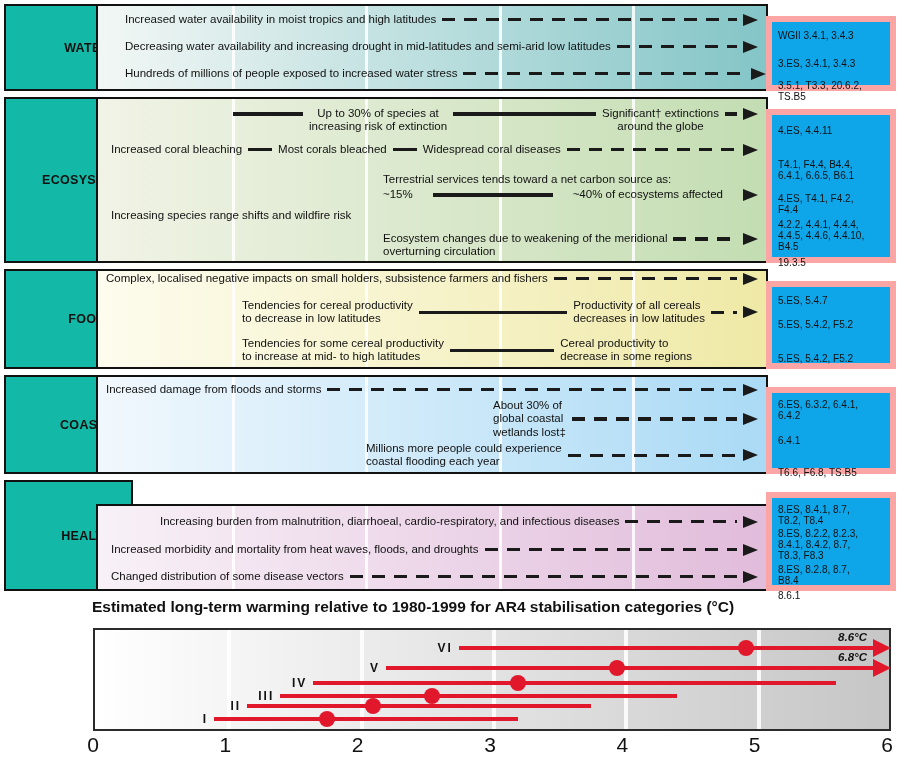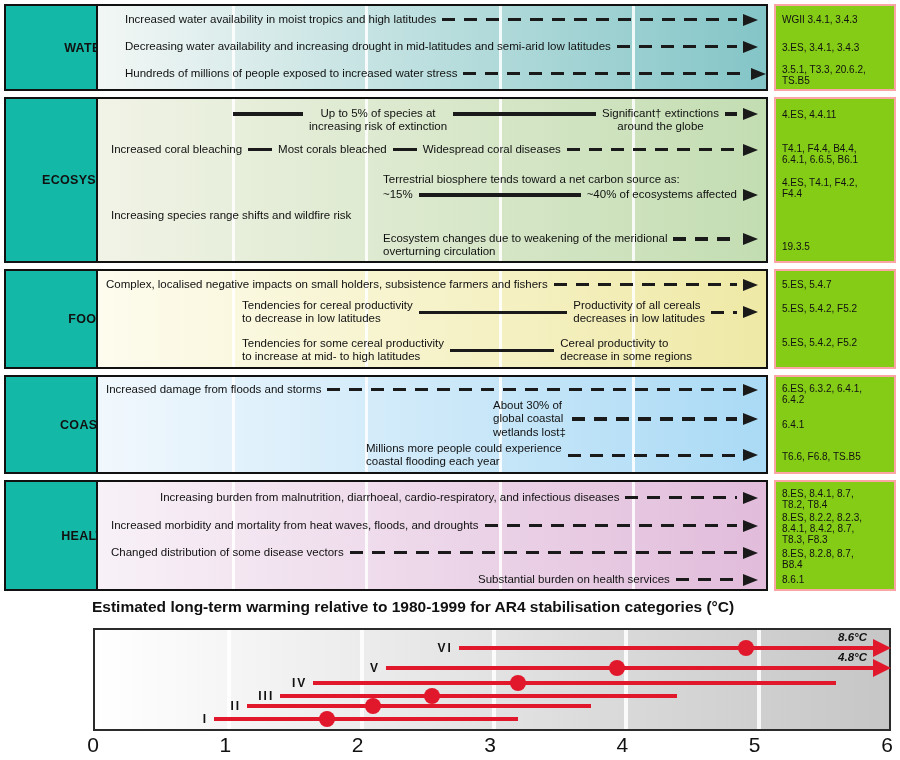--- a/index.html
+++ b/index.html
@@ -6,21 +6,21 @@
   #canvas{position:relative;width:900px;height:760px;background:#fff;
           font-family:"Liberation Sans","DejaVu Sans",sans-serif;color:#111;overflow:hidden;}
 
   
   .panel{position:absolute;left:4px;width:892px;}
   .label-box{position:absolute;left:0;top:0;bottom:0;width:88px;background:#14b8a6;
              border:2px solid #111;display:flex;align-items:center;justify-content:center;
              font-weight:bold;font-size:12.5px;letter-spacing:.3px;padding-left:37px;}
   .panel-main{position:absolute;left:92px;top:0;bottom:0;width:668px;border:2px solid #111;overflow:hidden;}
   .gridline{position:absolute;top:0;bottom:0;width:3px;background:rgba(255,255,255,.85);z-index:0;}
-  .refs-box{position:absolute;right:0;top:0;bottom:0;width:118px;background:#84cc16;border:2px solid #fca5a5;}
+  .refs-box{position:absolute;right:0;top:12px;bottom:0;width:118px;background:#0ea5e9;border:6px solid #fca5a5;}
   .ref{position:absolute;left:6px;right:2px;font-size:10px;line-height:1.12;white-space:pre-line;}
 
   .row{position:absolute;display:flex;align-items:center;gap:6px;z-index:1;}
   .row.topalign{align-items:flex-start;}
   .txt{font-size:11.5px;line-height:1.16;}
   .nowrap{white-space:nowrap;}
   .pre{white-space:pre-line;}
   .ctr{text-align:center;}
   .ln{height:3.5px;background:#1a1a1a;flex:none;}
   .grow{flex:1 1 auto;}
@@ -86,40 +86,40 @@
     </div>
   </div>
 
   <div class="panel" style="top:97px;height:166px">
     <div class="label-box">
         <span>ECOSYSTEMS</span>
       </div>
     <div class="panel-main" style="background: linear-gradient(90deg, rgb(241, 243, 230), rgb(195, 221, 178));">
       <div class="row topalign" style="top:8px;left:135px;right:8px">
         <div class="ln" style="width:70px"></div>
-        <span class="txt pre ctr">Up to 5% of species at
+        <span class="txt pre ctr">Up to 30% of species at
 increasing risk of extinction</span>
         <div class="ln grow"></div>
         <span class="txt pre ctr">Significant† extinctions
 around the globe</span>
         <div class="ln" style="width:12px"></div>
         <div class="ah"></div>
       </div>
       <div class="row" style="top:44px;left:13px;right:8px">
         <span class="txt nowrap">Increased coral bleaching</span>
         <div class="ln" style="width:24px"></div>
         <span class="txt nowrap">Most corals bleached</span>
         <div class="ln" style="width:24px"></div>
         <span class="txt nowrap">Widespread coral diseases</span>
         <div class="dash"></div>
           <div class="ah"></div>
       </div>
       <div style="position:absolute;top:74px;left:285px;right:8px;z-index:1">
-        <div class="txt nowrap">Terrestrial biosphere tends toward a net carbon source as:</div>
-        <div style="display:flex;align-items:center;gap:6px;margin-top:2px">
+        <div class="txt nowrap">Terrestrial services tends toward a net carbon source as:</div>
+        <div style="display:flex;align-items:center;gap:20px;margin-top:2px">
           <span class="txt nowrap">~15%</span>
           <div class="ln grow"></div>
           <span class="txt nowrap">~40% of ecosystems affected</span>
           <div class="ah"></div>
         </div>
       </div>
       <div class="row" style="top:110px;left:13px">
         <span class="txt nowrap">Increasing species range shifts and wildfire risk</span>
       </div>
       <div class="row topalign" style="top:133px;left:285px;right:8px">
@@ -132,30 +132,33 @@
         <div class="gridline" style="left: 40%;"></div>
         <div class="gridline" style="left: 60%;"></div>
         <div class="gridline" style="left: 80%;"></div>
       </div>
     <div class="refs-box">
       <div class="ref" style="top:10px">4.ES, 4.4.11</div>
       <div class="ref" style="top:44px">T4.1, F4.4, B4.4,
 6.4.1, 6.6.5, B6.1</div>
       <div class="ref" style="top:78px">4.ES, T4.1, F4.2,
 F4.4</div>
+      <div class="ref" style="top:104px">4.2.2, 4.4.1, 4.4.4,
+4.4.5, 4.4.6, 4.4.10,
+B4.5</div>
       <div class="ref" style="top:142px">19.3.5</div>
     </div>
   </div>
 
   <div class="panel" style="top:269px;height:100px">
     <div class="label-box">
         <span>FOOD</span>
       </div>
     <div class="panel-main" style="background: linear-gradient(90deg, rgb(253, 252, 238), rgb(239, 233, 166));">
-      <div class="row" style="top:7px;left:8px;right:8px">
+      <div class="row" style="top:1px;left:8px;right:8px">
         <span class="txt nowrap">Complex, localised negative impacts on small holders, subsistence farmers and fishers</span>
         <div class="dash"></div>
           <div class="ah"></div>
       </div>
       <div class="row" style="top:28px;left:144px;right:8px">
         <span class="txt pre">Tendencies for cereal productivity
 to decrease in low latitudes</span>
         <div class="ln grow"></div>
         <span class="txt pre">Productivity of all cereals
 decreases in low latitudes</span>
@@ -214,21 +217,21 @@
 6.4.2</div>
       <div class="ref" style="top:42px">6.4.1</div>
       <div class="ref" style="top:74px">T6.6, F6.8, TS.B5</div>
     </div>
   </div>
 
   <div class="panel" style="top:480px;height:111px">
     <div class="label-box">
         <span>HEALTH</span>
       </div>
-    <div class="panel-main" style="background: linear-gradient(90deg, rgb(248, 241, 247), rgb(225, 188, 219));">
+    <div class="panel-main" style="background: linear-gradient(90deg, rgb(248, 241, 247), rgb(225, 188, 219)); margin-top: 24px;">
       <div class="row" style="top:9px;left:62px;right:8px">
         <span class="txt nowrap">Increasing burden from malnutrition, diarrhoeal, cardio-respiratory, and infectious diseases</span>
         <div class="dash"></div>
           <div class="ah"></div>
       </div>
       <div class="row" style="top:37px;left:13px;right:8px">
         <span class="txt nowrap">Increased morbidity and mortality from heat waves, floods, and droughts</span>
         <div class="dash"></div>
           <div class="ah"></div>
       </div>
@@ -275,21 +278,21 @@
         <div class="dot" style="left: 36.5385%;"></div>
       </div>
       <div class="series-line" style="top: 64px; left: 23.3333%; width: 50%;">
         <span class="cat-label">III</span>
         <div class="dot" style="left: 38.3333%;"></div>
       </div>
       <div class="series-line" style="top: 51px; left: 27.5%; width: 65.8333%;">
         <span class="cat-label">IV</span>
         <div class="dot" style="left: 39.2405%;"></div>
       </div>
-      <div class="end-label" style="top: 21px;">4.8°C</div>
+      <div class="end-label" style="top: 21px;">6.8°C</div>
       <div class="series-line" style="top: 36px; left: 36.6667%; right: 16px;">
         <span class="cat-label">V</span>
         <div class="dot" style="left: 47.3684%;"></div>
         <div class="red-ah"></div>
       </div>
       <div class="end-label" style="top: 1px;">8.6°C</div>
       <div class="series-line" style="top: 16px; left: 45.8333%; right: 16px;">
         <span class="cat-label">VI</span>
         <div class="dot" style="left: 69.2308%;"></div>
         <div class="red-ah"></div>

